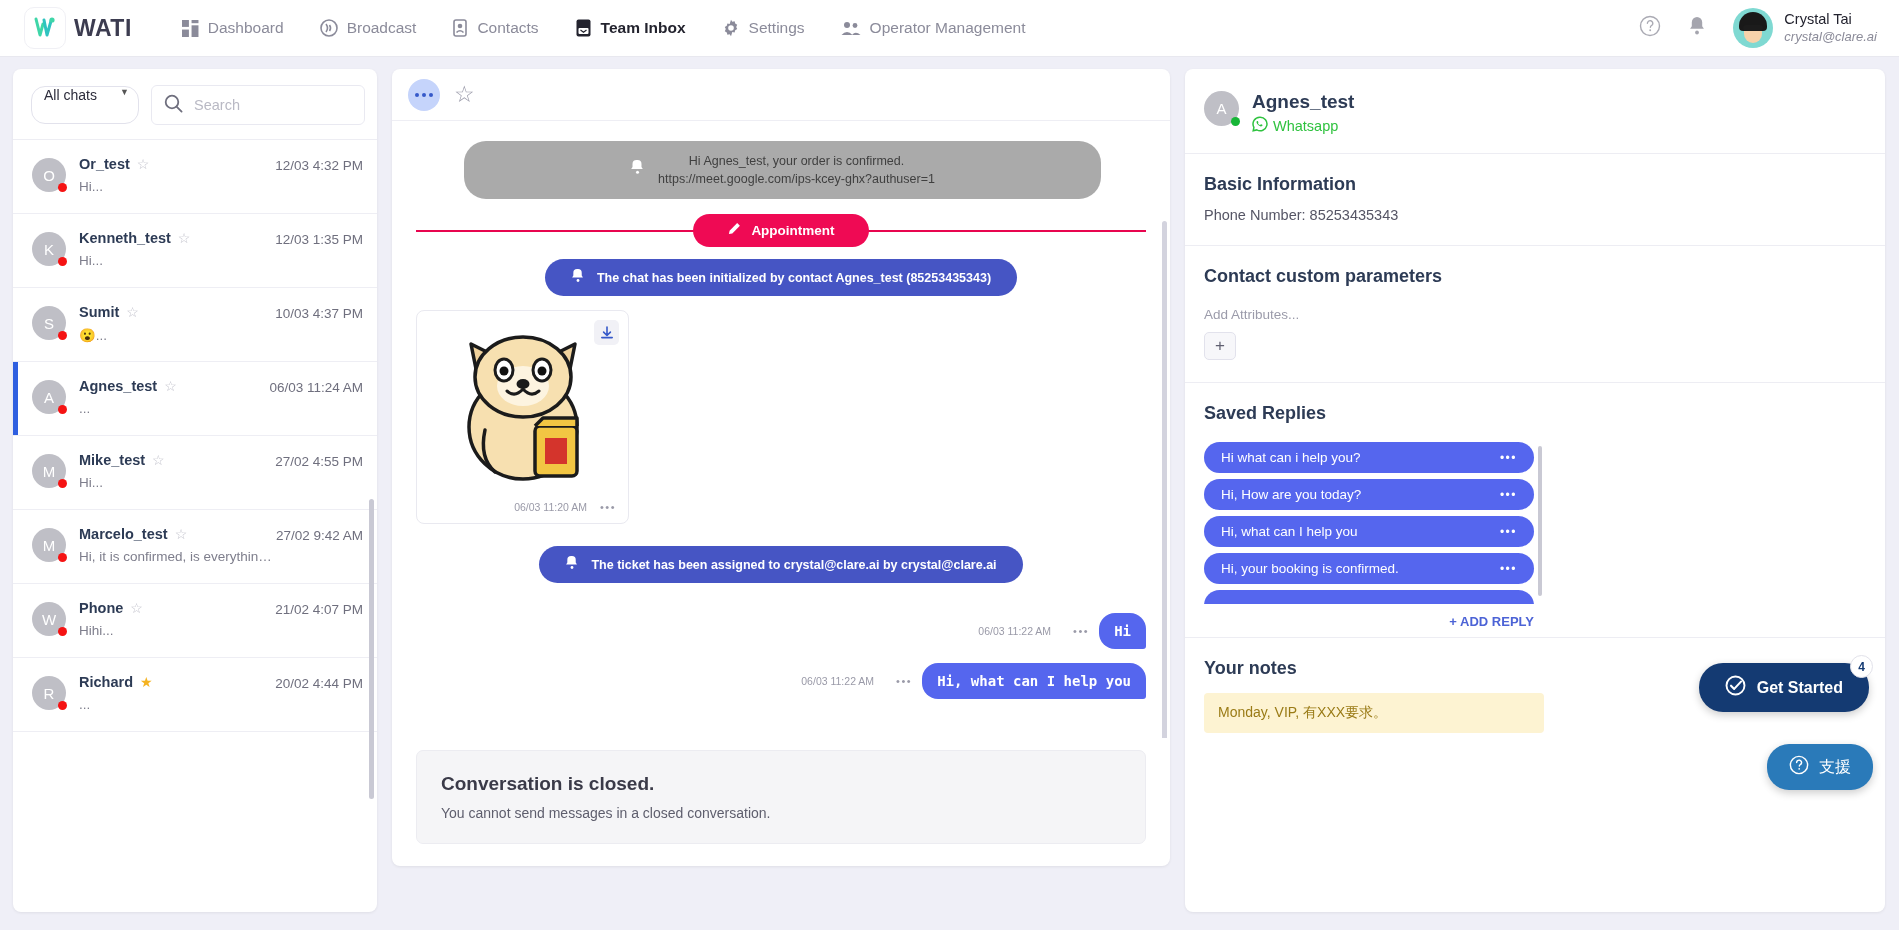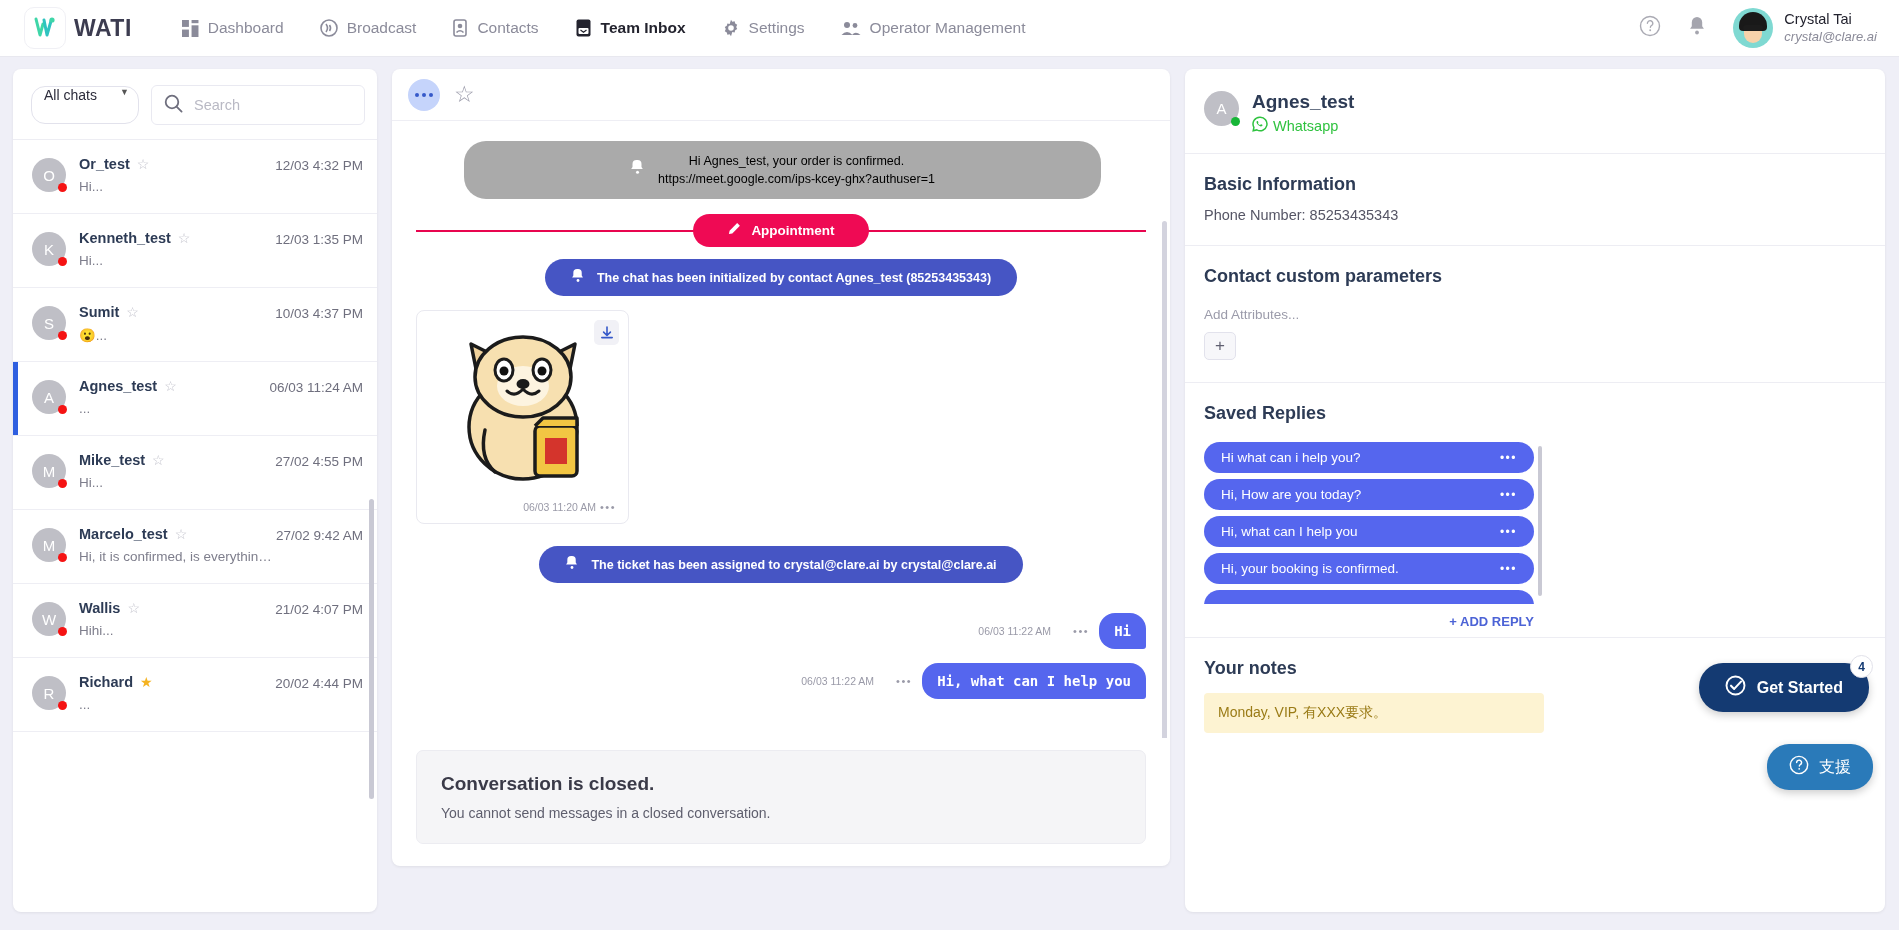--- a/index.html
+++ b/index.html
@@ -137,21 +137,21 @@
     width: 32px; height: 32px; border-radius: 50%; background: #c5d4fb;
     display: flex; align-items: center; justify-content: center;
     gap: 3px; cursor: pointer;
   }
   .tb-dots i { width: 4px; height: 4px; border-radius: 50%; background: #3659c9; display: block; }
   .tb-star { font-size: 23px; color: #9c9cab; cursor: pointer; }
   .conv-body {
     flex: 1; padding: 16px 24px 0 24px; position: relative; overflow: hidden;
   }
   .sys-gray {
-    background: #aaaaaa; color: #000000; border-radius: 22px;
+    background: #aaaaaa; color: #404040; border-radius: 22px;
     padding: 11px 22px; font-size: 12.5px; line-height: 1.45;
     display: flex; align-items: center; gap: 13px;
     margin: 4px 45px 0 48px; text-align: center; justify-content: center;
   }
   .sys-gray .txt { text-align: center; }
   .divider-appt {
     position: relative; height: 34px; margin: 14px 0 6px 0;
     display: flex; align-items: center; justify-content: center;
   }
   .divider-appt .rule {
@@ -174,21 +174,21 @@
     margin-top: 14px; padding: 8px; position: relative; background: #fff;
   }
   .sticker-dl {
     position: absolute; right: 9px; top: 9px; width: 25px; height: 25px;
     border-radius: 5px; background: #f1f1f6; display: flex;
     align-items: center; justify-content: center; cursor: pointer;
   }
   .sticker-art { height: 176px; display: flex; align-items: center; justify-content: center; }
   .sticker-meta {
     display: flex; align-items: center; justify-content: flex-end;
-    gap: 4px; font-size: 10.5px; color: #9a9aa8; padding: 6px 4px 2px 0;
+    gap: 13px; font-size: 10.5px; color: #9a9aa8; padding: 6px 4px 2px 0;
   }
   .msg-out-row { display: flex; align-items: center; justify-content: flex-end; gap: 10px; margin-top: 14px; }
   .msg-meta { font-size: 10.5px; color: #9a9aa8; display: flex; align-items: center; gap: 22px; }
   .bubble-out {
     background: #5566ee; color: #fff; border-radius: 16px 16px 3px 16px;
     padding: 10px 15px; font-size: 14px;
     font-family: "DejaVu Sans Mono", monospace; font-weight: bold;
     max-width: 420px;
   }
   .dots3 { letter-spacing: 1.5px; font-size: 11px; color: #9a9aa8; }
@@ -482,21 +482,21 @@
         </div>
         <div class="cr-time">27/02 9:42 AM</div>
       </div>
       <div class="chat-row">
         <div class="cr-avatar">
           <span>W</span>
           <span class="cr-dot"></span>
         </div>
         <div class="cr-body">
           <div class="cr-line1">
-            <span class="cr-name">Wallis</span>
+            <span class="cr-name">Phone</span>
             <span class="cr-star">☆</span>
           </div>
           <div class="cr-prev">Hihi...</div>
         </div>
         <div class="cr-time">21/02 4:07 PM</div>
       </div>
       <div class="chat-row">
         <div class="cr-avatar">
           <span>R</span>
           <span class="cr-dot"></span>

